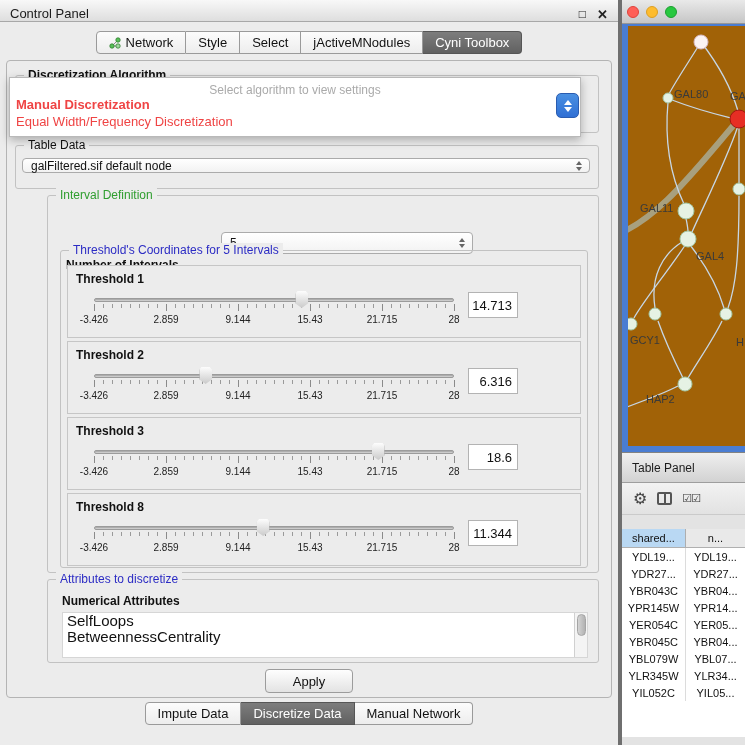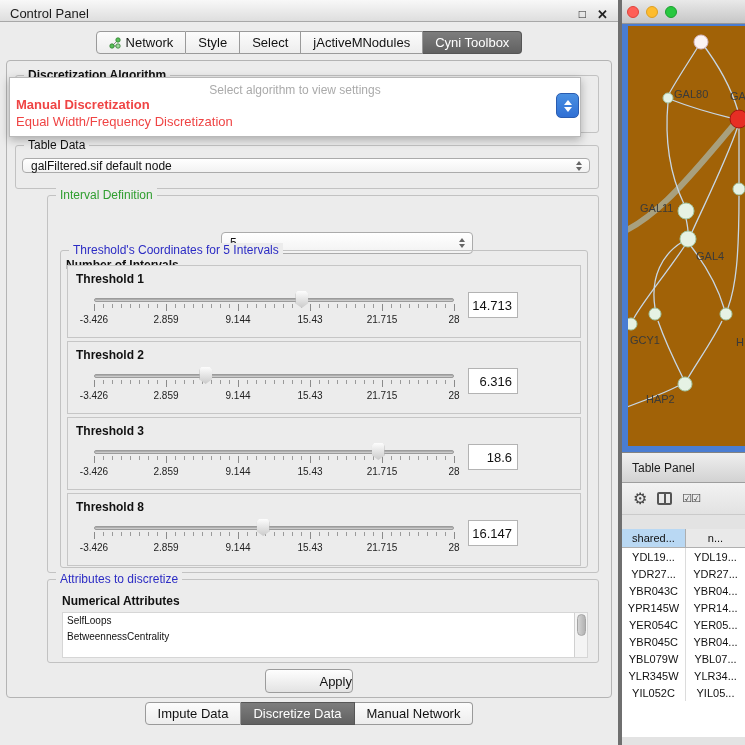--- a/index.html
+++ b/index.html
@@ -82,25 +82,25 @@
   .ticks{position:absolute;left:0;right:0;top:10px;height:8px;}
   .tick{position:absolute;width:1px;height:4px;background:#9a9a9a;display:block;}
   .tick.major{height:7px;background:#8a8a8a;}
   .scale{position:absolute;left:0;right:0;top:20px;height:12px;}
   .scale-num{position:absolute;transform:translateX(-50%);font-size:10px;color:#222;white-space:nowrap;}
   .value-box{position:absolute;left:400px;top:26px;width:50px;height:26px;background:#fff;border:1px solid #b3b3b3;font-size:13px;display:flex;align-items:center;justify-content:flex-end;padding-right:5px;color:#111;}
 
   .attributes-group{left:40px;top:518px;width:552px;height:84px;}
   .attr-subtitle{position:absolute;left:14px;top:14px;}
   .attr-list{position:absolute;left:14px;top:32px;right:10px;bottom:4px;background:#fff;border:1px solid #d6d6d6;overflow:hidden;}
-  .attr-item{font-size:10px;height:16px;line-height:16px;padding-left:4px;color:#111;white-space:nowrap;}
+  .attr-item{font-size:15px;height:16px;line-height:16px;padding-left:4px;color:#111;white-space:nowrap;}
   .v-scrollbar{position:absolute;right:0;top:0;bottom:0;width:13px;background:#f4f4f4;border-left:1px solid #d0d0d0;}
   .v-thumb{position:absolute;top:1px;left:1.5px;width:9px;height:22px;background:linear-gradient(90deg,#d4d4d4,#b2b2b2);border-radius:5px;border:1px solid #a5a5a5;}
 
-  .apply-btn{position:absolute;left:50%;transform:translateX(-50%);top:608px;width:88px;height:24px;background:linear-gradient(#fefefe,#e3e3e3);border:1px solid #9c9c9c;border-radius:4px;font-size:13px;font-family:inherit;color:#111;text-align:right;}
+  .apply-btn{position:absolute;left:50%;transform:translateX(-50%);top:608px;width:88px;height:24px;background:linear-gradient(#fefefe,#e3e3e3);border:1px solid #9c9c9c;border-radius:4px;font-size:13px;font-family:inherit;color:#111;}
 
   
   .network-window{position:absolute;left:622px;top:0;width:123px;height:452px;}
   .net-titlebar{height:24px;background:linear-gradient(#e9e9e9,#c6c6c6);border-bottom:1px solid #969696;display:flex;align-items:center;gap:7px;padding-left:5px;}
   .light{width:12px;height:12px;border-radius:50%;flex:none;}
   .light.red{background:#ff5f57;border:1px solid #df433c;}
   .light.yellow{background:#febc2e;border:1px solid #dd9f23;}
   .light.green{background:#28c840;border:1px solid #1d9f30;}
   .net-frame{position:absolute;top:24px;left:0;right:0;bottom:0;background:var(--frame-blue);padding:2px 0 6px 6px;}
   .net-canvas{width:100%;height:100%;background:#a16207;position:relative;overflow:hidden;}
@@ -440,21 +440,21 @@
                   <div class="scale">
                     <span class="scale-num" style="left: 0%;">-3.426</span>
                     <span class="scale-num" style="left: 20%;">2.859</span>
                     <span class="scale-num" style="left: 40%;">9.144</span>
                     <span class="scale-num" style="left: 60%;">15.43</span>
                     <span class="scale-num" style="left: 80%;">21.715</span>
                     <span class="scale-num" style="left: 100%;">28</span>
                   </div>
                   <div class="thumb" style="left: 47%;"></div>
                 </div>
-                <div class="value-box">16.147</div>
+                <div class="value-box">11.344</div>
               </div>
             </div>
         </div>
       </div>
 
       <div class="groupbox attributes-group">
         <span class="legend blue">Attributes to discretize</span>
         <div class="label12 bold attr-subtitle">Numerical Attributes</div>
         <div class="attr-list">
           <div id="attr-items">

